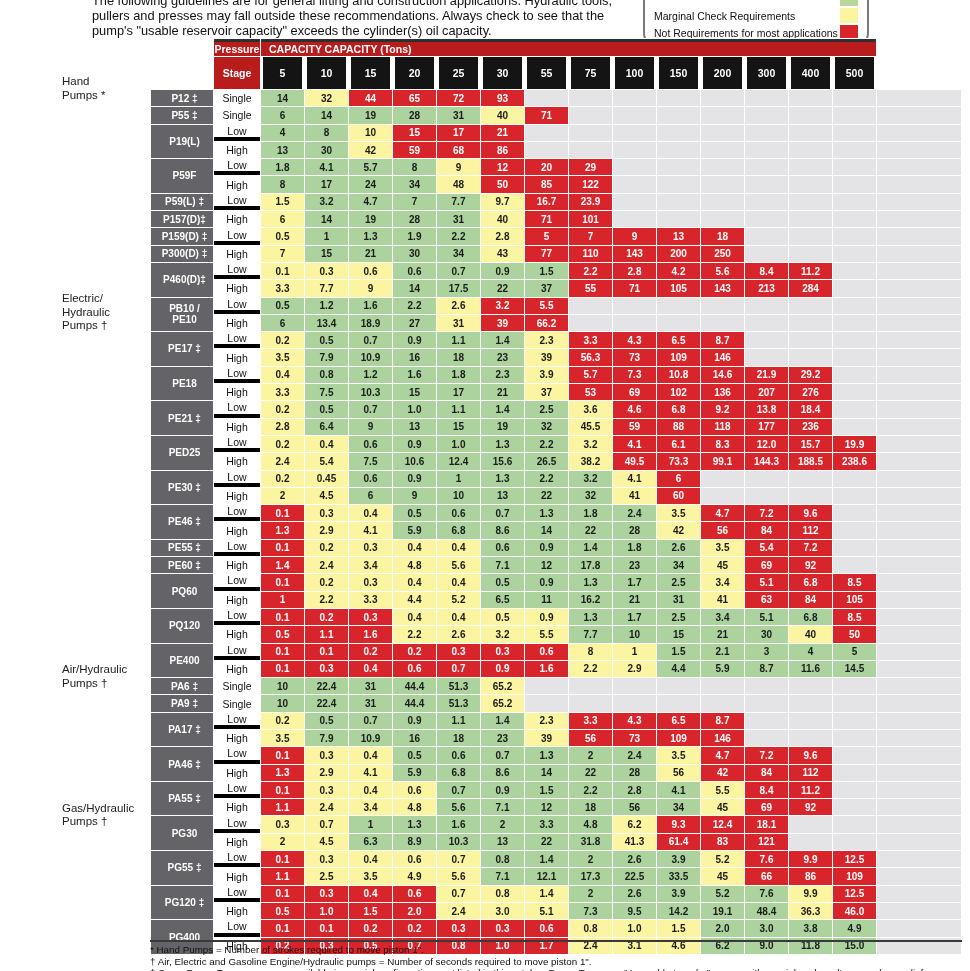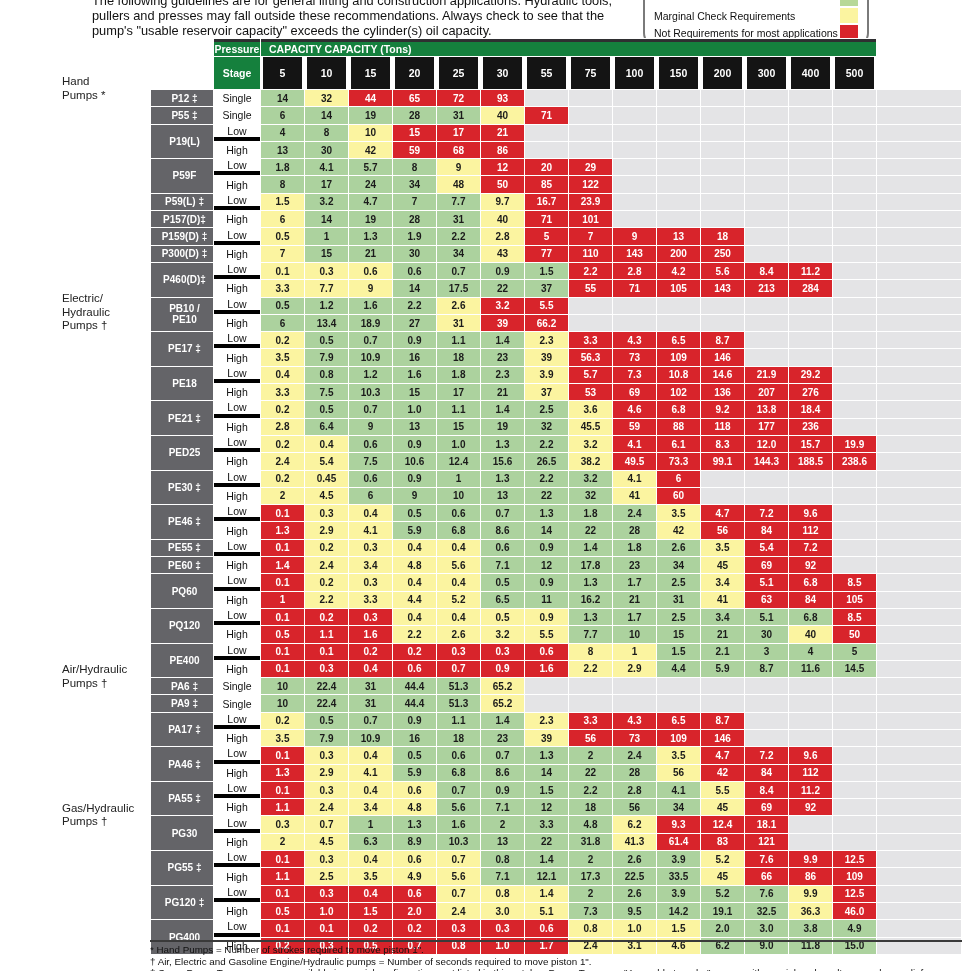--- a/index.html
+++ b/index.html
@@ -20,21 +20,21 @@
   .ohio{font-size:46px;font-weight:800;font-style:italic;letter-spacing:-2px;line-height:0.95;}
   .drill{width:78px;height:70px;margin-left:4px;margin-top:-4px;}
   .powertool{font-size:39px;font-weight:800;font-style:italic;letter-spacing:-1px;margin-top:-12px;white-space:nowrap;}
   
   .twrap{position:absolute;left:150px;top:38px;}
   table{border-collapse:separate;border-spacing:1px;background:#fff;}
   .c-name{width:62px}.c-stage{width:46px}.c-data{width:43px}.c-fill{width:84px}
   thead tr.r1{height:17px}thead tr.r2{height:32px}
   th{padding:0;font-weight:700;}
   .h-corner,.h-fill{background:#fff;}
-  .h-dark{background:#15803d;color:#fff;font-size:10.5px;border-top:3px solid #2f2f31;}
+  .h-dark{background:#b91c1c;color:#fff;font-size:10.5px;border-top:3px solid #2f2f31;}
   .r2 .h-dark{border-top:none;}
   .h-cap{text-align:left;padding-left:8px;}
   .h-num{background:#141414;color:#fff;font-size:10.5px;text-align:center;
          border-left:2px solid #fff;border-right:2px solid #fff;}
   tbody tr{height:16.3px;}
   .pname{background:#646468;color:#fff;font-weight:600;font-size:10px;text-align:center;
          padding-left:5px;vertical-align:middle;white-space:pre-line;line-height:11px;}
   td{padding:0;}
   .stage{background:#fff;color:#111;font-size:10.5px;text-align:center;}
   .stage.ul{border-bottom:4px solid #000000;}
@@ -1008,21 +1008,21 @@
             <td class="cell r">1.0</td>
             <td class="cell r">1.5</td>
             <td class="cell r">2.0</td>
             <td class="cell y">2.4</td>
             <td class="cell y">3.0</td>
             <td class="cell y">5.1</td>
             <td class="cell g">7.3</td>
             <td class="cell g">9.5</td>
             <td class="cell g">14.2</td>
             <td class="cell g">19.1</td>
-            <td class="cell g">32.5</td>
+            <td class="cell g">48.4</td>
             <td class="cell y">36.3</td>
             <td class="cell r">46.0</td>
             <td class="fe"></td>
           </tr>
           <tr>
             <th class="pname" rowspan="2">PG400</th>
             <td class="stage ul">Low</td>
             <td class="cell r">0.1</td>
             <td class="cell r">0.1</td>
             <td class="cell r">0.2</td>

